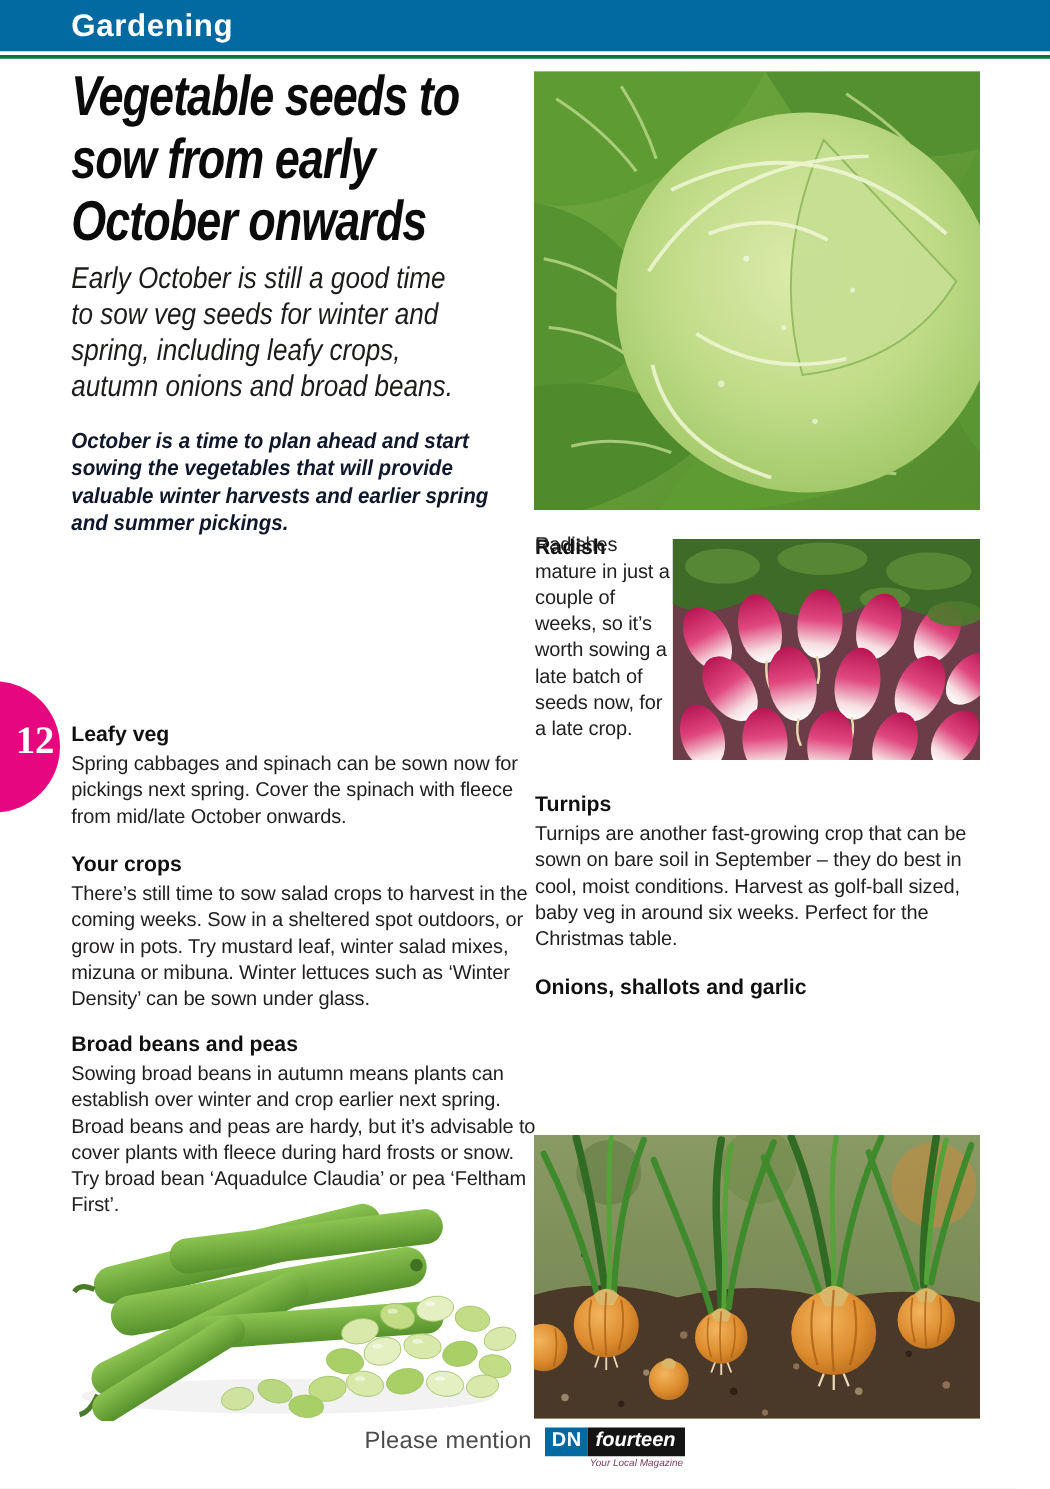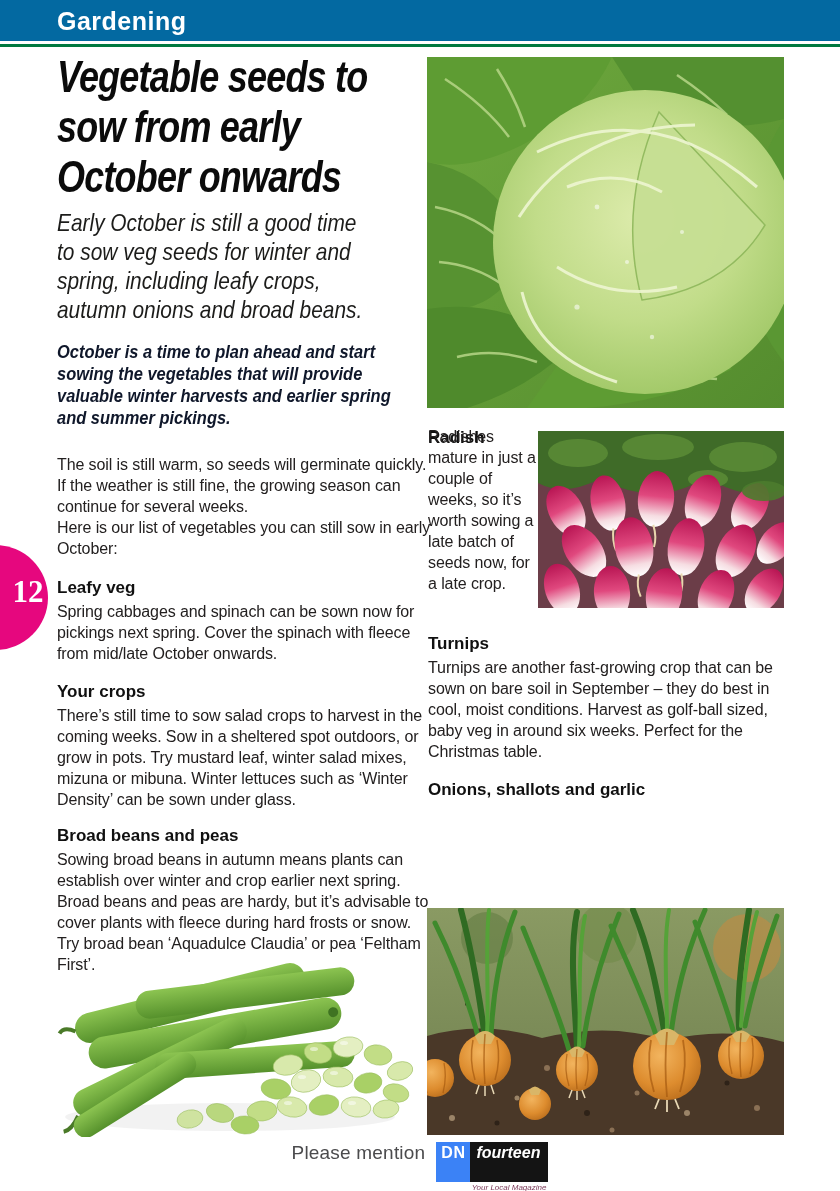--- a/index.html
+++ b/index.html
@@ -52,21 +52,21 @@
   .ph-beans   { left:40px;  top:955px; width:380px; height:182px; }
   .ph-onion   { left:427px; top:908px; width:357px; height:227px; }
   .photo svg { display:block; }
 
   
   .footer { position:absolute; left:0; top:1142px; width:840px;
     display:flex; justify-content:center; align-items:flex-start; gap:11px; }
   .foot-text { font-size:19px; color:#4b4b4d; letter-spacing:.2px; }
   .logo { display:flex; flex-direction:column; align-items:flex-end; }
   .logo-row { display:flex; }
-  .logo-dn { background:#3b82f6; color:#fff; font-weight:bold; font-size:16px; padding:2px 5px 20px; letter-spacing:.5px; }
+  .logo-dn { background:#0369a1; color:#fff; font-weight:bold; font-size:16px; padding:2px 5px 3px; letter-spacing:.5px; }
   .logo-fourteen { background:#141414; color:#fff; font-weight:bold; font-style:italic; font-size:16px; padding:2px 8px 3px 6px; }
   .logo-tagline { font-size:8px; font-style:italic; color:#7d3b5a; margin-top:1px; padding-right:2px; }
 </style>
 </head>
 <body>
 
 <div class="page">
 
   <div class="header-bar">
     <div class="category">Gardening</div>
@@ -86,24 +86,20 @@
     <div class="sf-line">autumn onions and broad beans.</div>
   </div>
 
   <div class="lede">
     <div class="lede-line">October is a time to plan ahead and start</div>
     <div class="lede-line">sowing the vegetables that will provide</div>
     <div class="lede-line">valuable winter harvests and earlier spring</div>
     <div class="lede-line">and summer pickings.</div>
   </div>
 
-  <div class="abs intro-block body-text">
-    <div>The soil is still warm, so seeds will germinate quickly. If the weather is still fine, the growing season can continue for several weeks.</div>
-    <div>Here is our list of vegetables you can still sow in early October:</div>
-  </div>
 
   <div class="badge">
     <div class="badge-num">12</div>
   </div>
 
   <div class="abs heading h-leafy">Leafy veg</div>
   <div class="abs body-text b-leafy">Spring cabbages and spinach can be sown now for pickings next spring. Cover the spinach with fleece from mid/late October onwards.</div>
 
   <div class="abs heading h-salad">Your crops</div>
   <div class="abs body-text b-salad">There’s still time to sow salad crops to harvest in the coming weeks. Sow in a sheltered spot outdoors, or grow in pots. Try mustard leaf, winter salad mixes, mizuna or mibuna. Winter lettuces such as ‘Winter Density’ can be sown under glass.</div>

